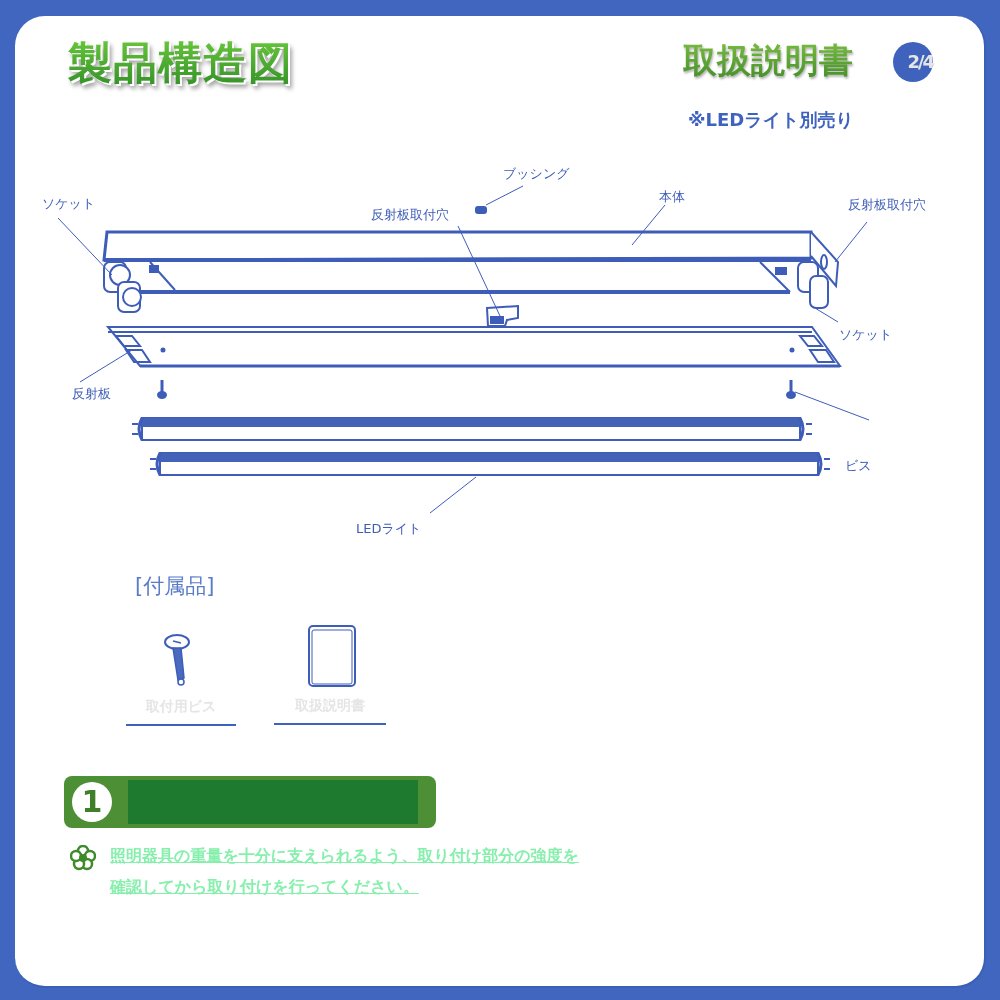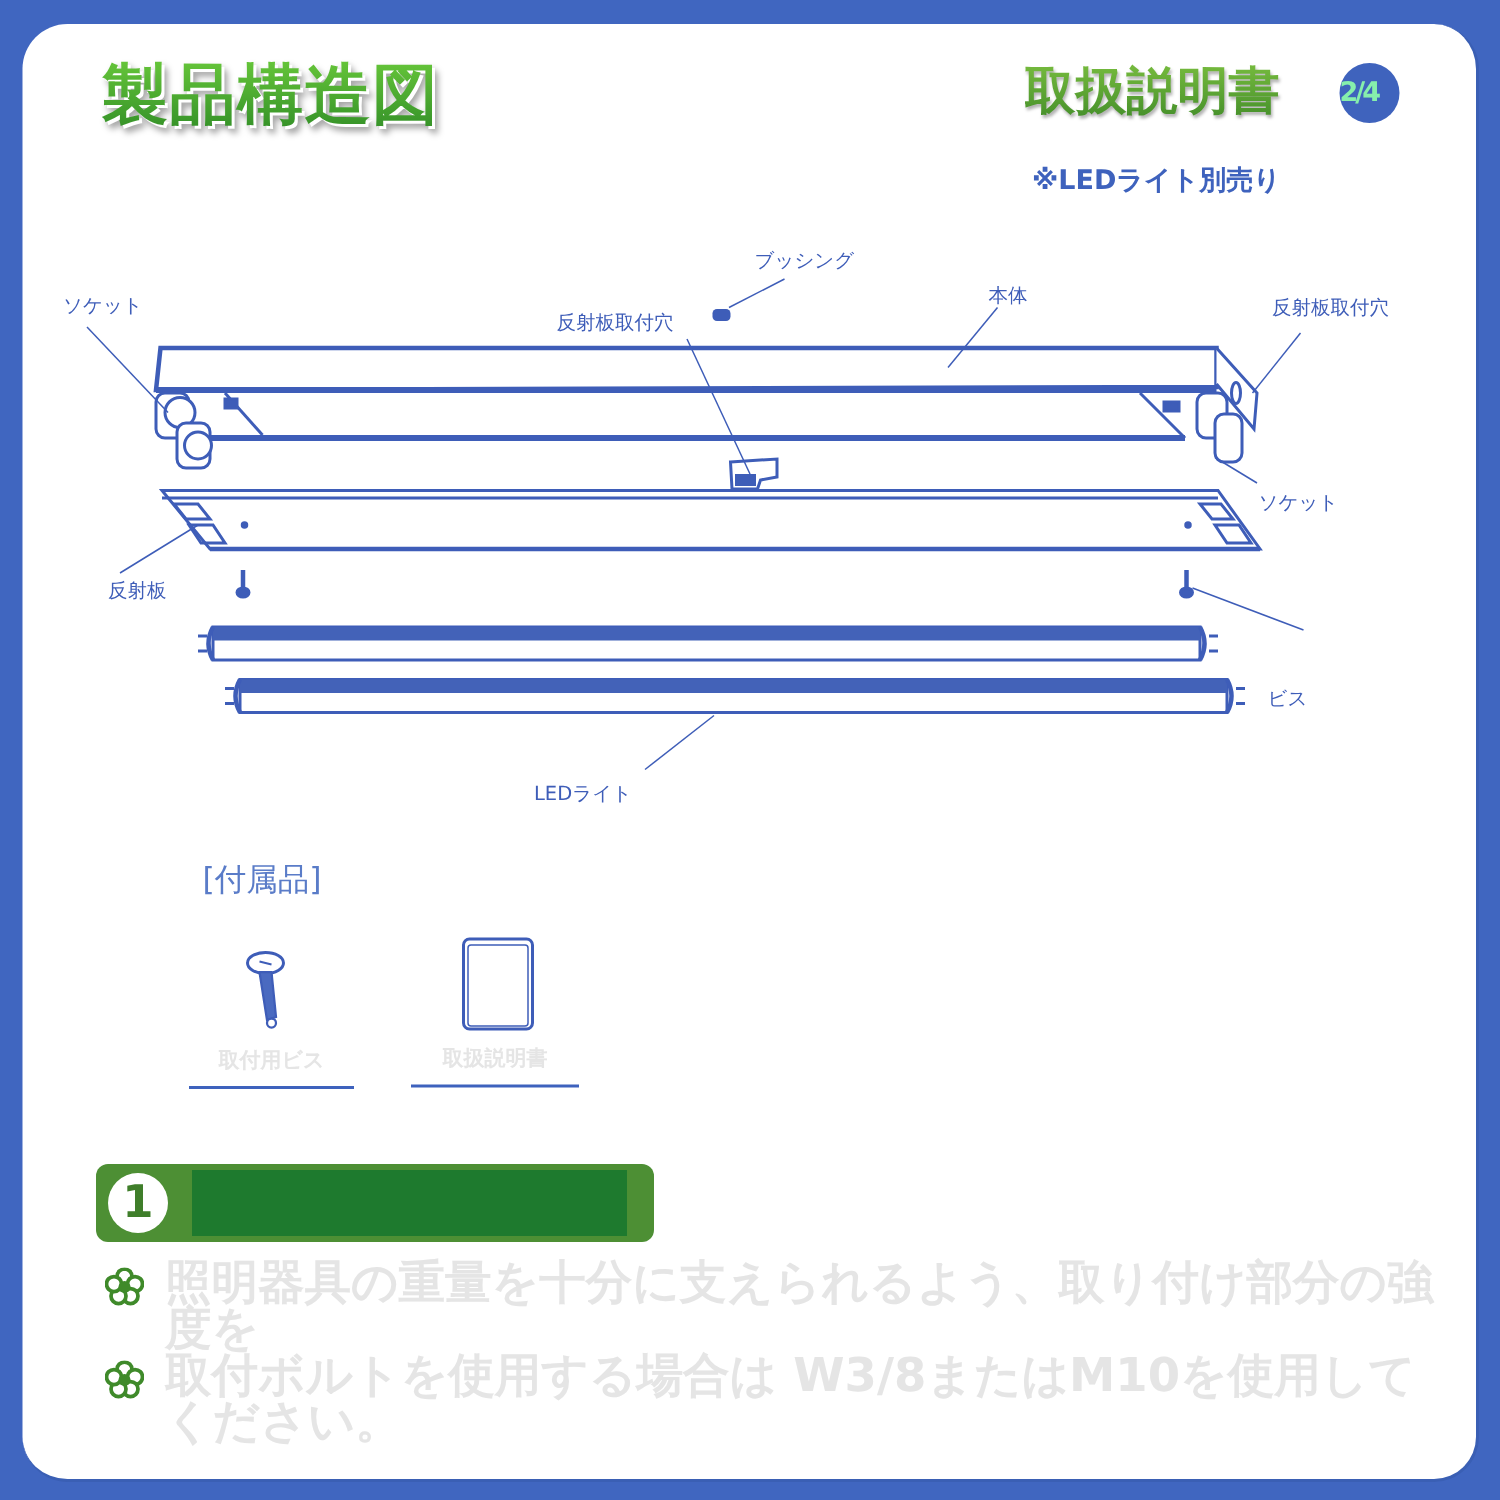--- a/index.html
+++ b/index.html
@@ -4,34 +4,34 @@
 <style>
   html, body { margin:0; padding:0; }
   body { width:1000px; height:1000px; background:#4066c0; position:relative; overflow:hidden; font-family:"DejaVu Sans", sans-serif; }
   .panel { position:absolute; left:15px; top:16px; width:969px; height:970px; background:#ffffff; border-radius:30px; border-right:2px solid #3a5fb4; border-bottom:2px solid #3a5fb4; }
   .title { position:absolute; left:68px; top:34px; font-size:44px; font-weight:bold; letter-spacing:1px; color:#3a9a2c;
     background:linear-gradient(#6ccc3c,#2e8a26); -webkit-background-clip:text; background-clip:text; -webkit-text-fill-color:transparent;
     filter: drop-shadow(2px 2px 0 #fff) drop-shadow(2px 3px 2px rgba(0,0,0,0.35)); }
   .manual-title { position:absolute; left:683px; top:38px; font-size:34px; font-weight:bold; color:#4a8e2a;
     background:linear-gradient(#7cc040,#3f8a28); -webkit-background-clip:text; background-clip:text; -webkit-text-fill-color:transparent;
     filter: drop-shadow(1px 2px 1px rgba(0,0,0,0.3)); }
-  .page-badge { position:absolute; left:893px; top:42px; width:40px; height:40px; border-radius:50%; background:#3f63bd; color:#86efac; font-weight:bold; font-size:18px; text-align:left; line-height:40px; letter-spacing:-2px; }
+  .page-badge { position:absolute; left:893px; top:42px; width:40px; height:40px; border-radius:50%; background:#3f63bd; color:#e5e5e5; font-weight:bold; font-size:18px; text-align:right; line-height:40px; letter-spacing:-2px; }
   .note { position:absolute; left:688px; top:108px; font-size:18px; color:#3e62bd; font-weight:bold; }
   .lbl { position:absolute; font-size:13px; color:#3e5db8; white-space:nowrap; }
   .diagram { position:absolute; left:0; top:0; width:1000px; height:560px; }
   .acc-title { position:absolute; left:135px; top:572px; font-size:21px; color:#5a7cc8; }
   .acc-item { position:absolute; text-align:center; }
   .acc-label { font-size:14px; font-weight:bold; color:#e5e5e5; }
   .acc-line { height:2px; background:#3e62bd; margin-top:8px; }
   .sec-header { position:absolute; left:64px; top:776px; width:372px; height:52px; background:#4d8f34; border-radius:8px; }
   .sec-num { position:absolute; left:8px; top:6px; width:40px; height:40px; border-radius:50%; background:#fff; color:#3f7e2a; font-weight:bold; font-size:30px; text-align:center; line-height:40px; }
   .sec-text-bg { position:absolute; left:64px; top:4px; width:290px; height:44px; background:#1e7a2e; }
   .sec-text { position:absolute; left:70px; top:5px; color:#fff; font-size:30px; font-weight:bold; letter-spacing:1px; white-space:nowrap; }
   .bullets { position:absolute; left:70px; top:840px; width:900px; }
-  .bullet { position:relative; padding-left:40px; color:#e5e5e5; font-weight:bold; font-size:31px; line-height:31px; }
+  .bullet { position:relative; padding-left:40px; color:#86efac; font-weight:bold; font-size:16px; line-height:31px;text-decoration:underline; }
   .flower { position:absolute; left:0; top:5px; width:26px; height:26px; }
 </style>
 </head>
 <body>
 
 <div class="panel"></div>
 
 <div class="title">製品構造図</div>
 <div class="manual-title">取扱説明書</div>
 <div class="page-badge">2/4</div>
@@ -170,27 +170,15 @@
       <g fill="#fff" stroke="#3f8a2a" stroke-width="2.5">
         <circle cx="13" cy="6" r="5"></circle>
           <circle cx="20" cy="11" r="5"></circle>
           <circle cx="17" cy="19" r="5"></circle>
           <circle cx="9" cy="19" r="5"></circle>
           <circle cx="6" cy="11" r="5"></circle>
       </g>
       <circle cx="13" cy="13" r="4" fill="#3f8a2a"></circle>
     </svg>
     <div>照明器具の重量を十分に支えられるよう、取り付け部分の強度を</div>
-  </div>
-  <div class="bullet">
-    <svg class="flower" viewBox="0 0 26 26">
-      <g fill="#fff" stroke="#3f8a2a" stroke-width="2.5">
-        <circle cx="13" cy="6" r="5"></circle>
-          <circle cx="20" cy="11" r="5"></circle>
-          <circle cx="17" cy="19" r="5"></circle>
-          <circle cx="9" cy="19" r="5"></circle>
-          <circle cx="6" cy="11" r="5"></circle>
-      </g>
-      <circle cx="13" cy="13" r="4" fill="#3f8a2a"></circle>
-    </svg>
-    <div>取付ボルトを使用する場合は W3/8またはM10を使用してください。</div>
+    <div>確認してから取り付けを行ってください。</div>
   </div>
 </div>
 
 </body></html>

